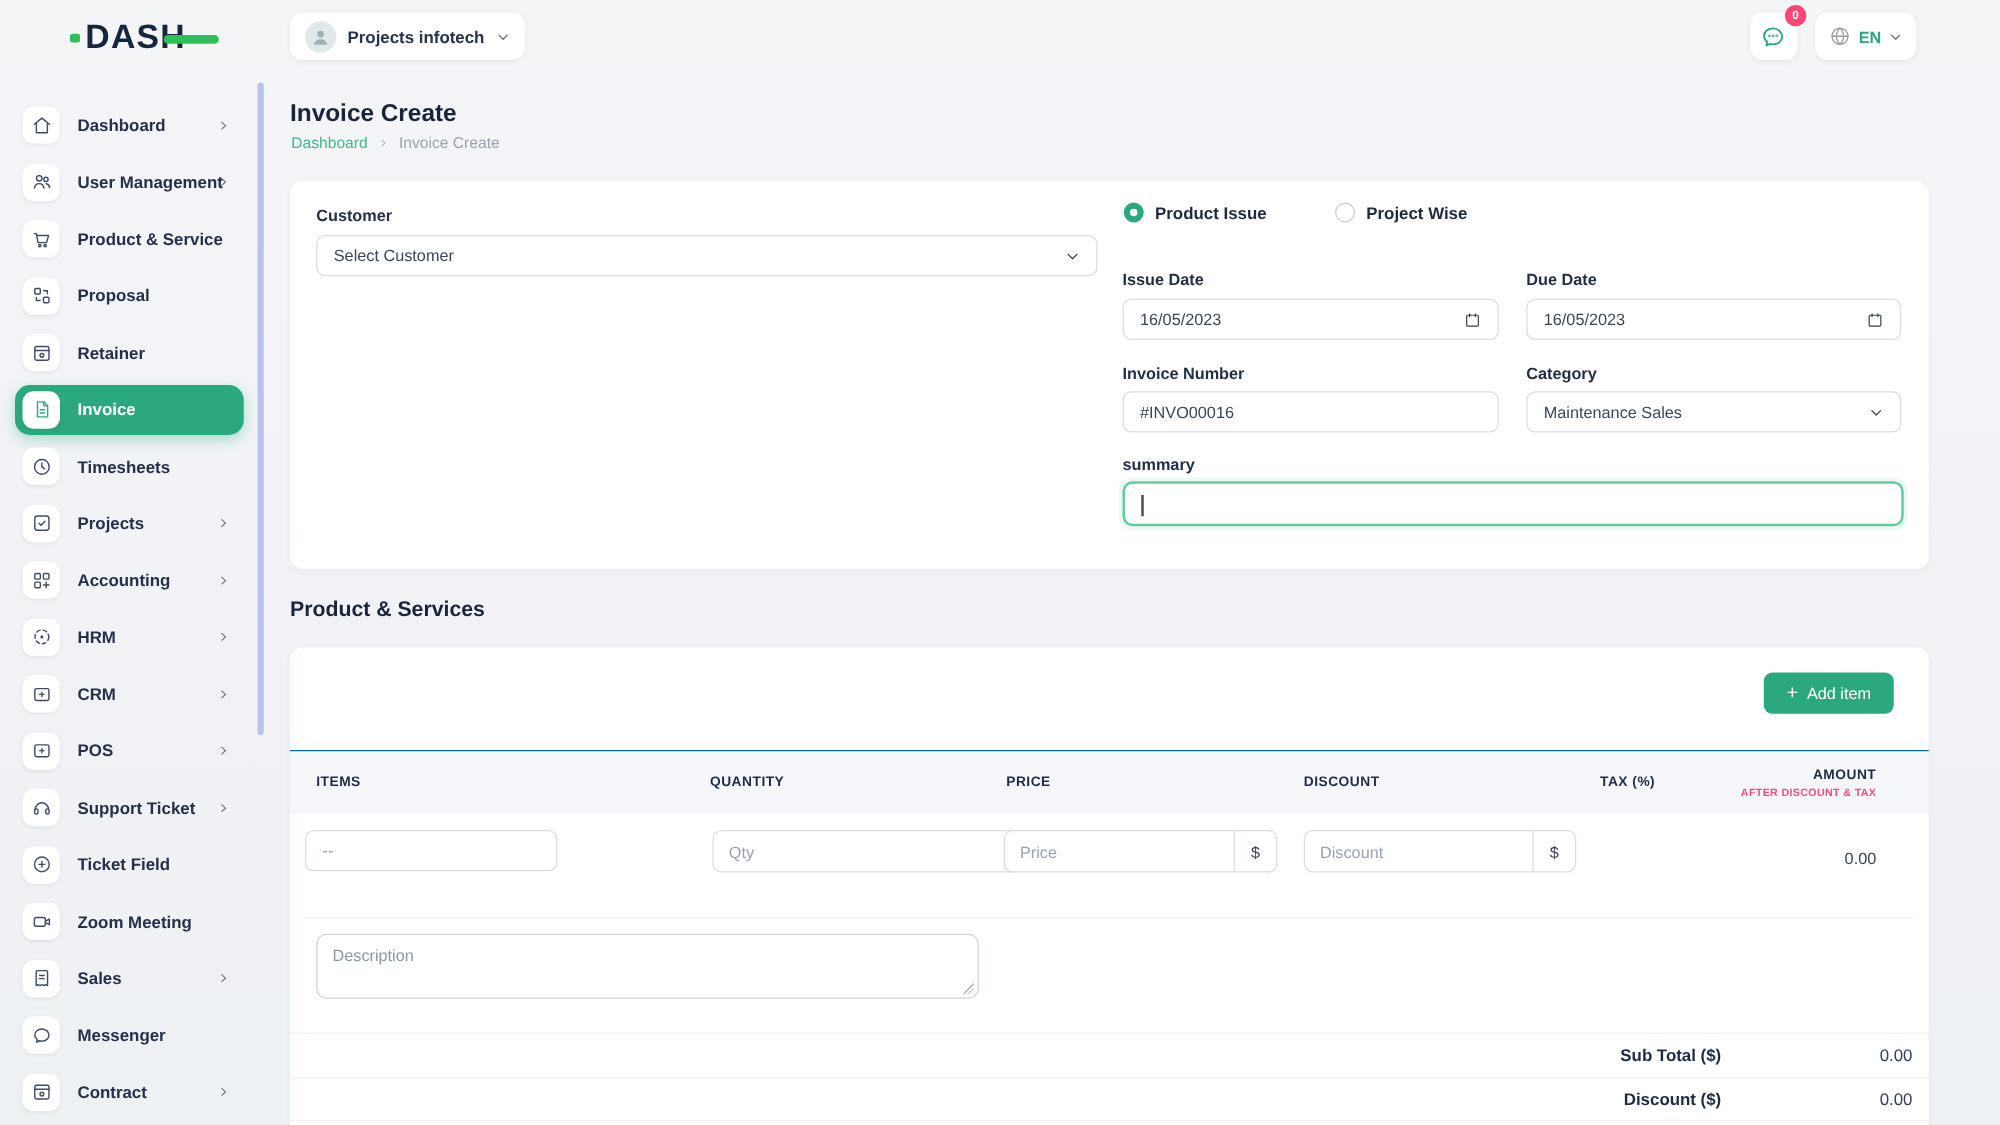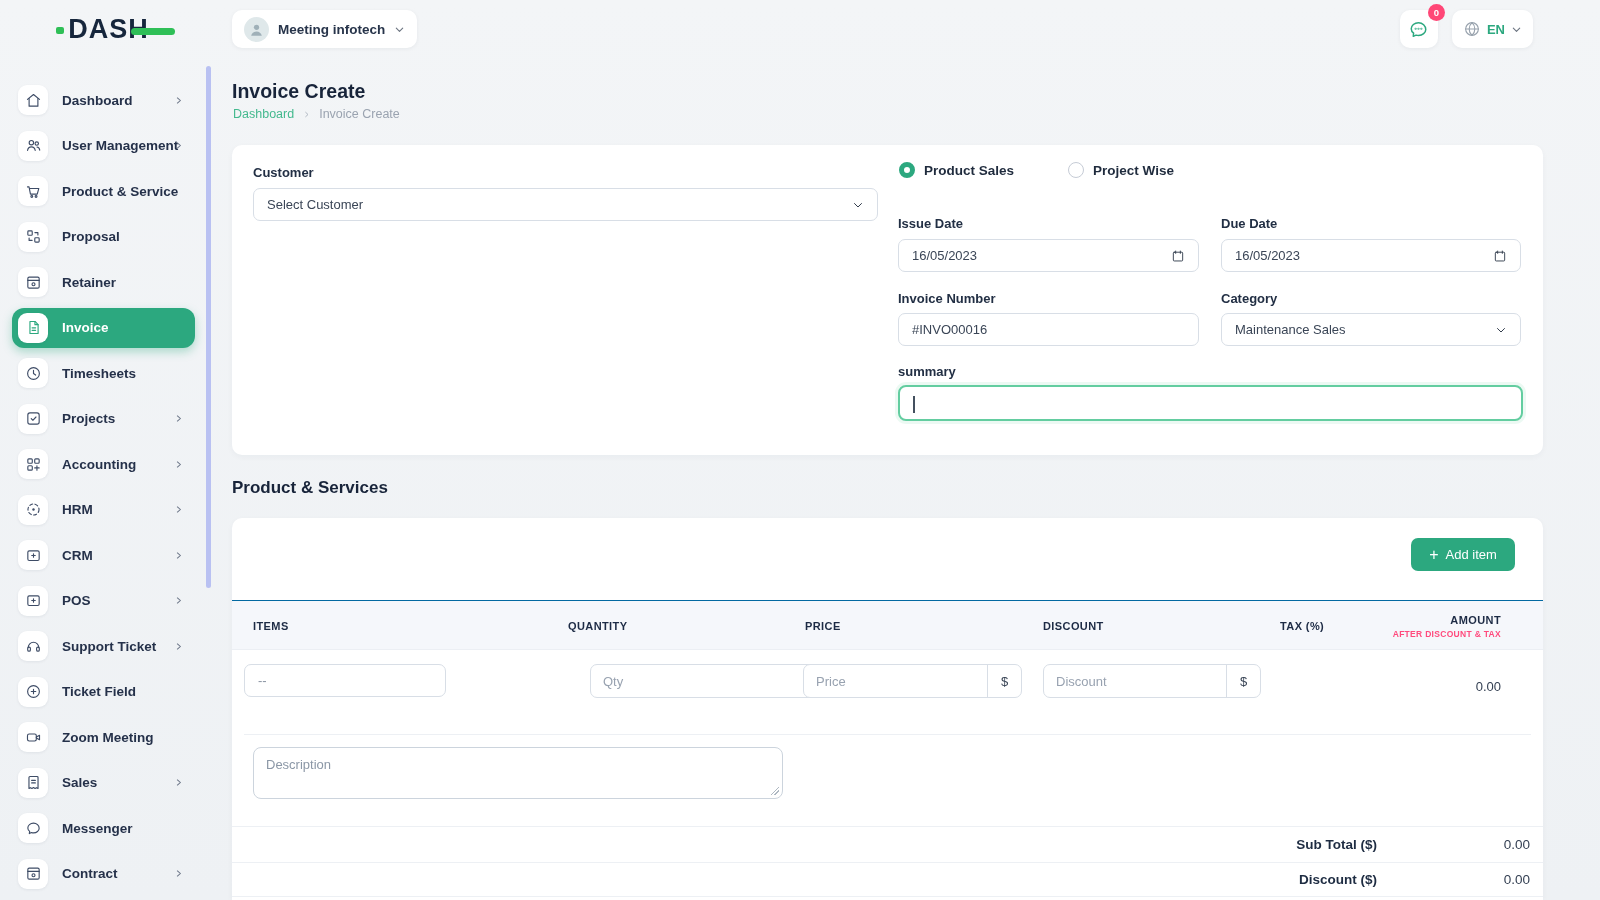--- a/index.html
+++ b/index.html
@@ -101,21 +101,21 @@
       <span class="logo-dash"></span>
     </div>
   </div>
   <div class="chip user-chip">
     <span class="avatar">
       <svg width="15" height="15" viewBox="0 0 24 24">
           <circle cx="12" cy="8.5" r="4.2" fill="#9fb0b8"></circle>
           <path d="M3.5 22c.9-4.5 4.3-7 8.5-7s7.6 2.5 8.5 7z" fill="#9fb0b8"></path>
         </svg>
     </span>
-    <span class="user-name">Meeting infotech</span>
+    <span class="user-name">Projects infotech</span>
     <svg class="stroke" width="11" height="11" viewBox="0 0 24 24" stroke="#6b7480" stroke-width="2.4">
         <path d="M5 9l7 7 7-7"></path>
       </svg>
   </div>
   <div class="hspacer"></div>
   <div class="chip msg-chip">
     <svg class="stroke" width="21" height="21" viewBox="0 0 24 24" stroke="#2ca87f" stroke-width="1.7">
       <path d="M12 4.2c-4.6 0-8.3 3.1-8.3 6.9 0 2 1 3.8 2.7 5.1L6 19.8l3.2-1.4c.9.25 1.8.4 2.8.4 4.6 0 8.3-3.1 8.3-6.9S16.6 4.2 12 4.2z"></path>
       <circle cx="8.7" cy="11.1" r="0.35" fill="#2ca87f"></circle>
         <circle cx="12" cy="11.1" r="0.35" fill="#2ca87f"></circle>
@@ -373,21 +373,21 @@
   <div class="flabel" style="left:21px; top:20px;">Customer</div>
   <div class="ctl" style="left:21px; top:43px; width:625px;">
     <span class="val">Select Customer</span>
     <svg class="dd stroke" viewBox="0 0 24 24">
         <path d="M5 9l7 7 7-7"></path>
       </svg>
   </div>
 
   <div class="radio-row" style="left:667px; top:17px;">
     <span class="radio on"></span>
-    <span class="radio-label">Product Sales</span>
+    <span class="radio-label">Product Issue</span>
   </div>
   <div class="radio-row" style="left:836px; top:17px;">
     <span class="radio off"></span>
     <span class="radio-label">Project Wise</span>
   </div>
 
   <div class="flabel" style="left:666px; top:71px;">Issue Date</div>
   <div class="ctl" style="left:666px; top:94px; width:301px;">
     <span class="val">16/05/2023</span>
     <svg class="cal stroke" viewBox="0 0 24 24">
@@ -441,21 +441,21 @@
     <div class="th amount">
       <span>AMOUNT</span>
       <span class="sub">AFTER DISCOUNT &amp; TAX</span>
     </div>
   </div>
 
   <div class="ctl item-select">
     <span class="val">--</span>
   </div>
 
-  <div class="group" style="left:358px; top:146px; width:246px;align-items:center;">
+  <div class="group" style="left:338px; top:146px; width:246px;align-items:center;">
     <input placeholder="Qty" style="">
     <span class="addon" style="width:28px;"></span>
   </div>
 
   <div class="group" style="left:571px; top:146px; width:219px;">
     <input placeholder="Price" style="">
     <span class="addon" style="width:34px;">$</span>
   </div>
 
   <div class="group" style="left:811px; top:146px; width:218px;">

